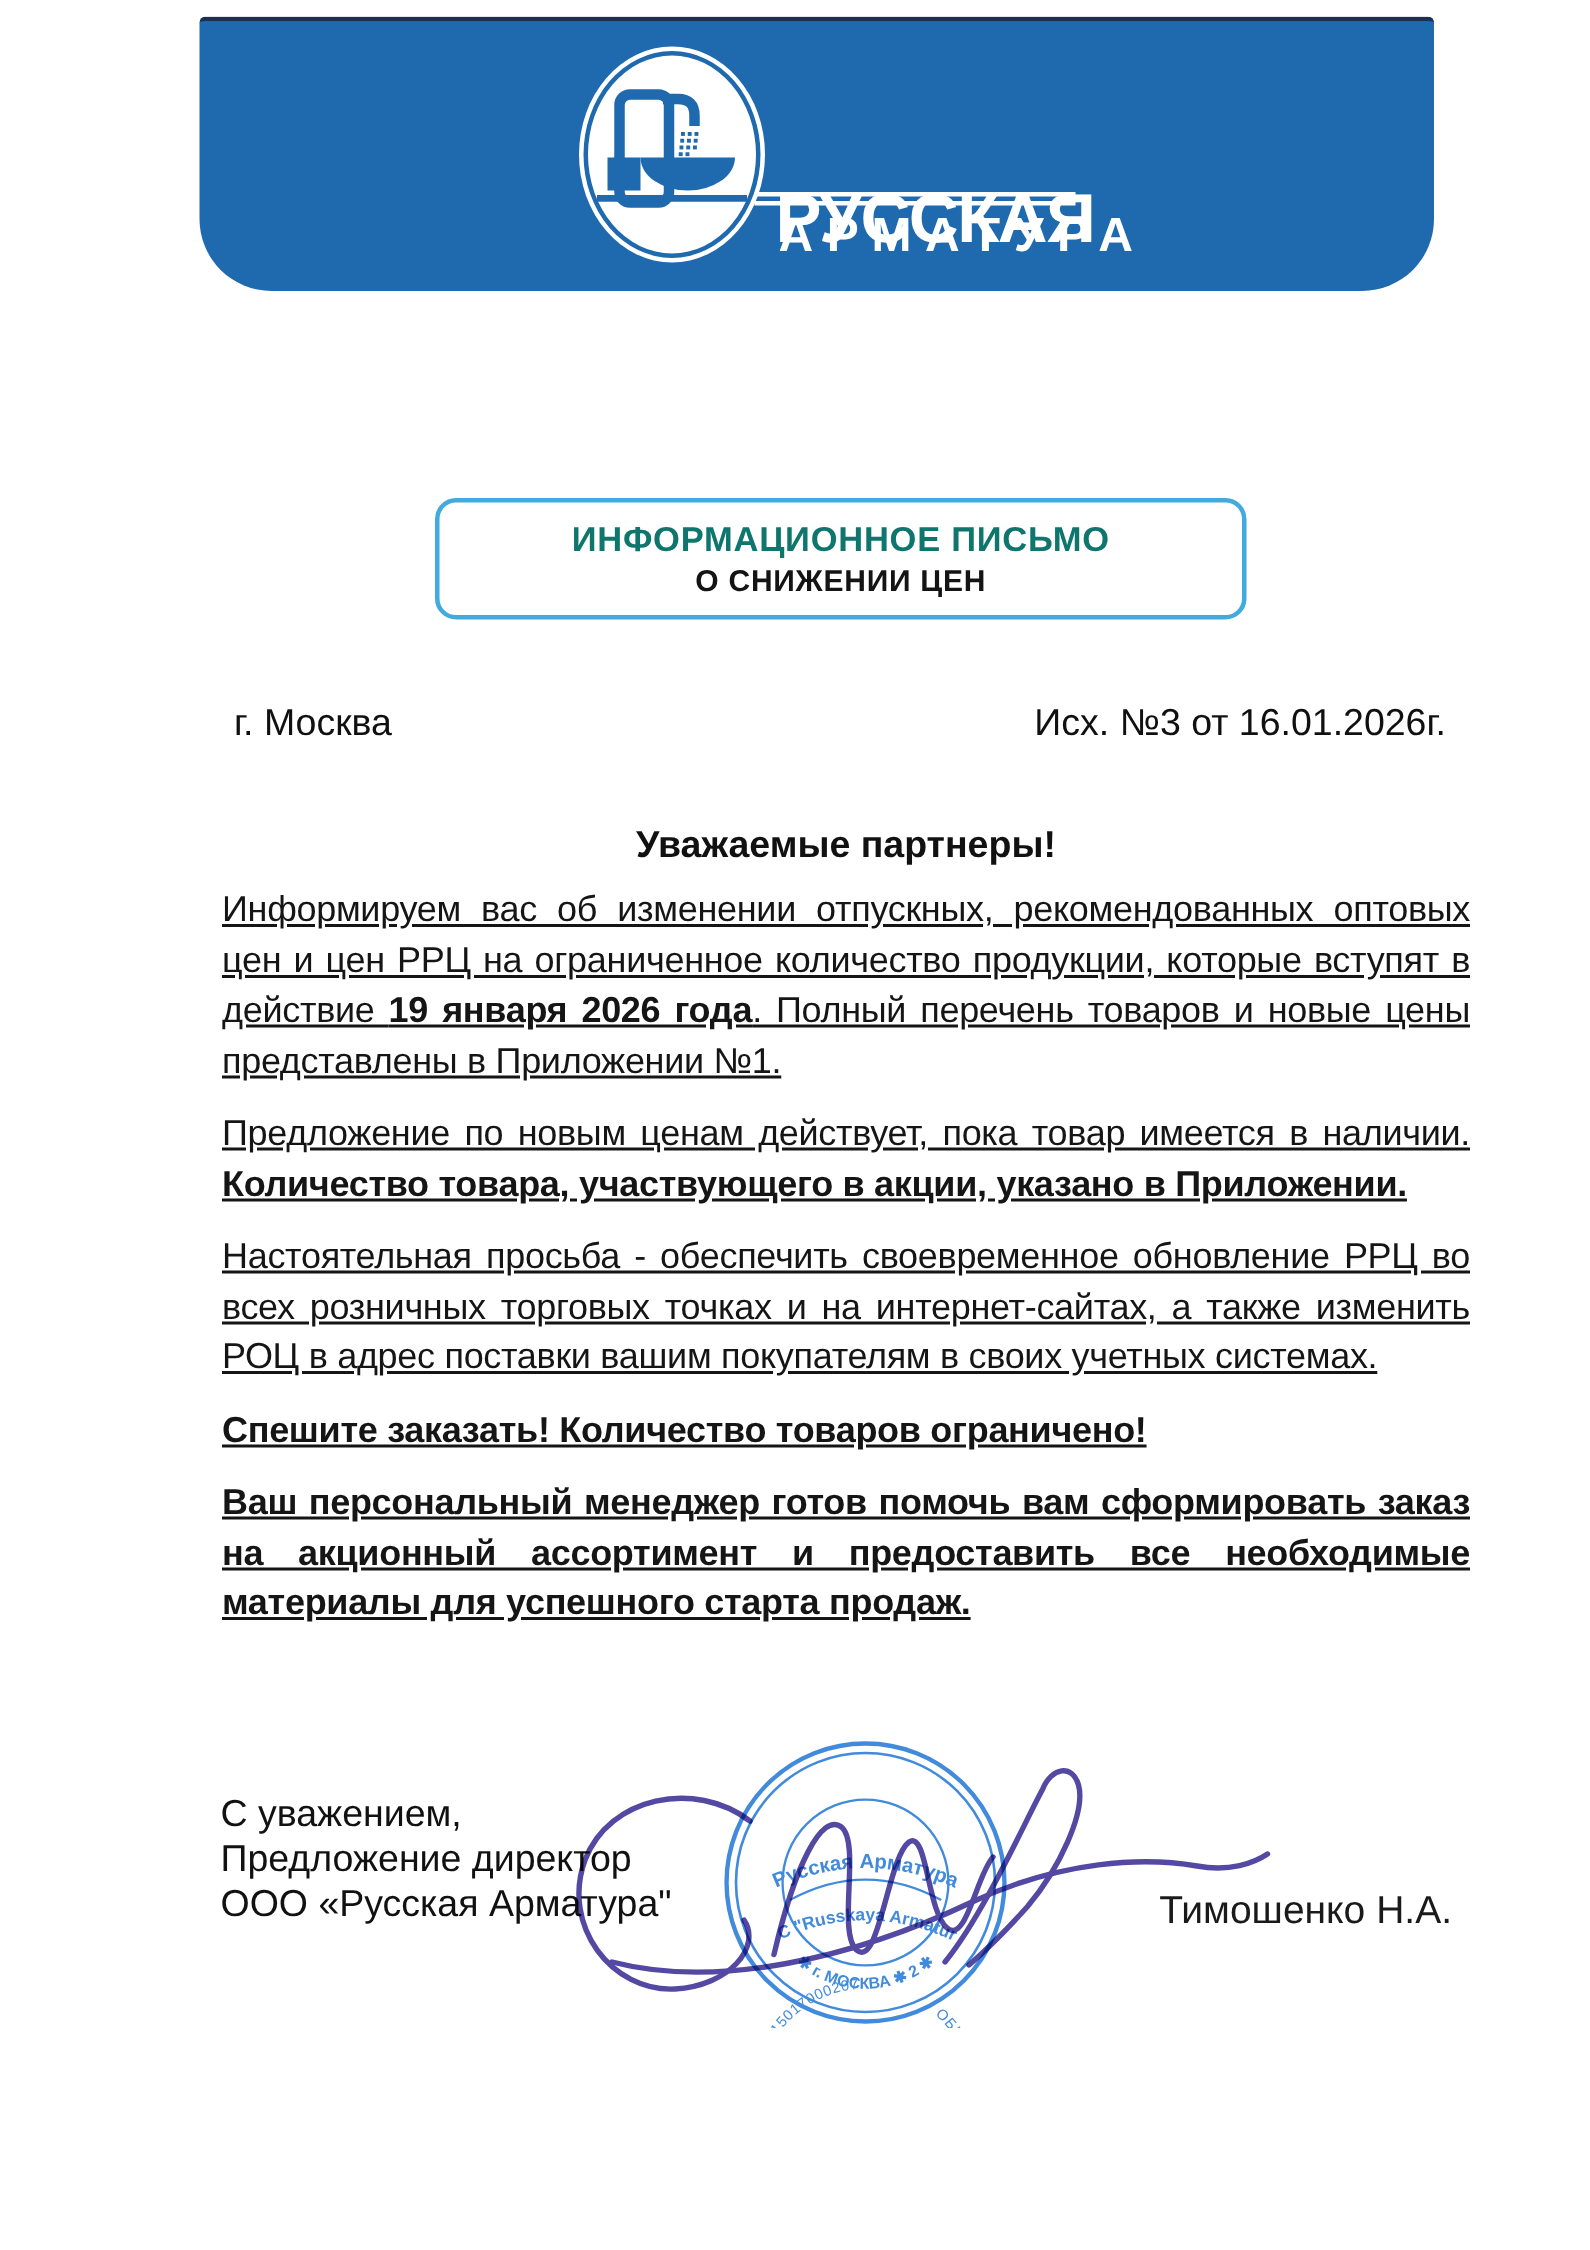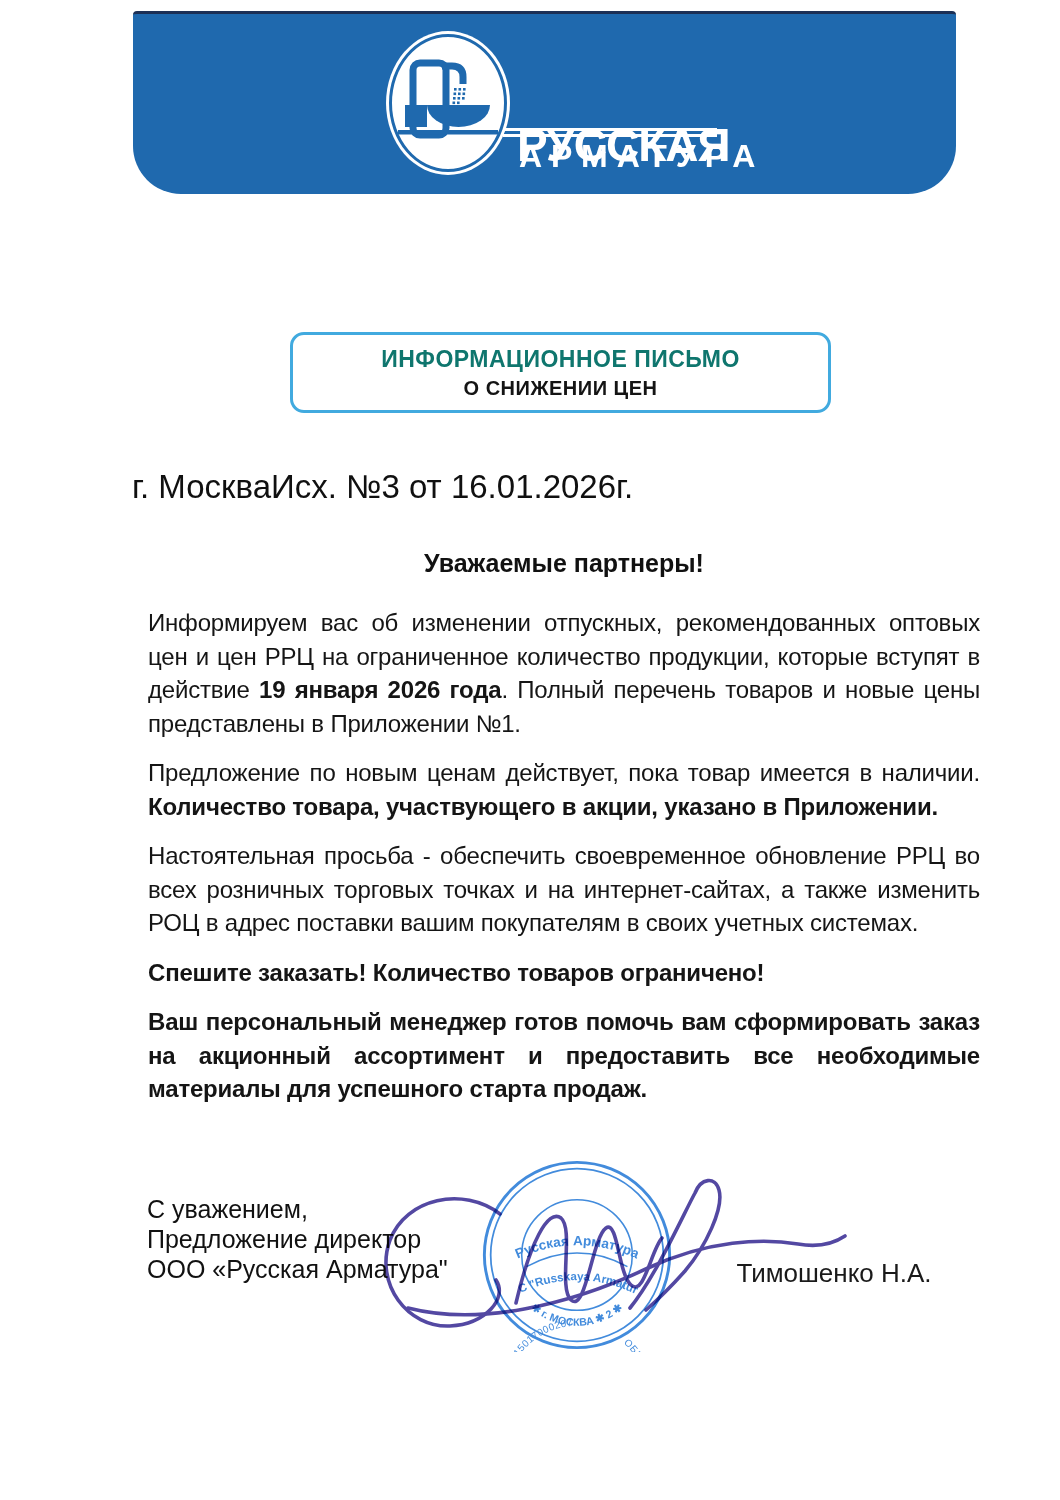--- a/index.html
+++ b/index.html
@@ -41,45 +41,45 @@
   .title-box{
     position:absolute;left:290px;top:332px;width:541px;height:81px;
     border:3px solid #41aadf;border-radius:14px;background:#ffffff;
     display:flex;flex-direction:column;align-items:center;justify-content:center;
     gap:4px;box-sizing:border-box;
   }
   .title-line1{font-size:23px;font-weight:bold;color:#0f766e;letter-spacing:0.5px;}
   .title-line2{font-size:20px;font-weight:bold;color:#141414;letter-spacing:0.5px;}
   
   .meta-row{
-    position:absolute;left:132px;top:468px;width:808px;
-    display:flex;
-    font-size:33px;color:#101010;
+    position:absolute;left:156px;top:468px;width:808px;
+    display:flex;justify-content:space-between;
+    font-size:25px;color:#101010;
   }
   
   .salutation{
     position:absolute;left:148px;top:549px;width:832px;
     text-align:center;font-weight:bold;font-size:25px;color:#111111;
   }
   .body-text{
     position:absolute;left:148px;top:590px;width:832px;
     font-size:24px;line-height:33.5px;letter-spacing:-0.2px;
     text-align:justify;color:#151515;
   }
-  .body-text p{margin:16px 0 15px 0;}
+  .body-text p{margin:0 0 15px 0;text-decoration:underline;}
   .body-text p.all-bold{font-weight:bold;}
   .body-text b{font-weight:bold;}
   
   .closing{
     position:absolute;left:147px;top:1194px;
     font-size:25px;line-height:30px;color:#111111;
   }
   .signer-name{
     position:absolute;left:700px;top:1258px;width:268px;
-    text-align:center;font-size:26px;color:#1a1a1a;
+    text-align:right;font-size:26px;color:#1a1a1a;
   }
   .stamp-svg{position:absolute;left:480px;top:1158px;mix-blend-mode:multiply;opacity:0.9;}
   .autograph-svg{position:absolute;left:368px;top:1168px;mix-blend-mode:multiply;opacity:0.95;}
 </style>
 </head>
 <body>
 
 <div id="page">
 
   <div class="banner" style="background:#1f69ae;">

